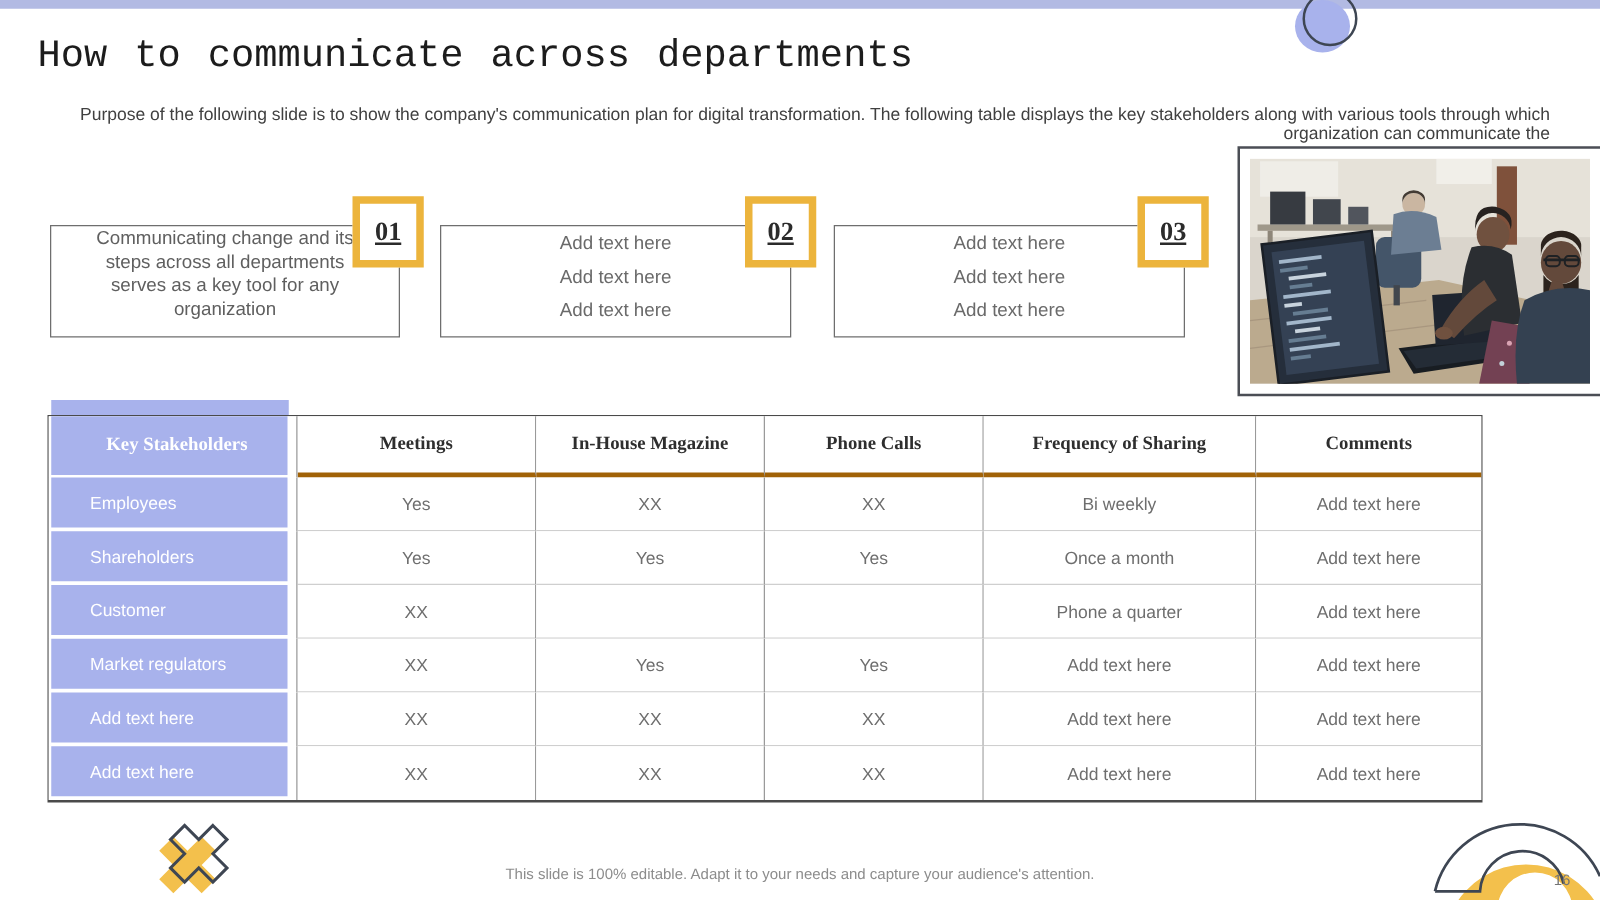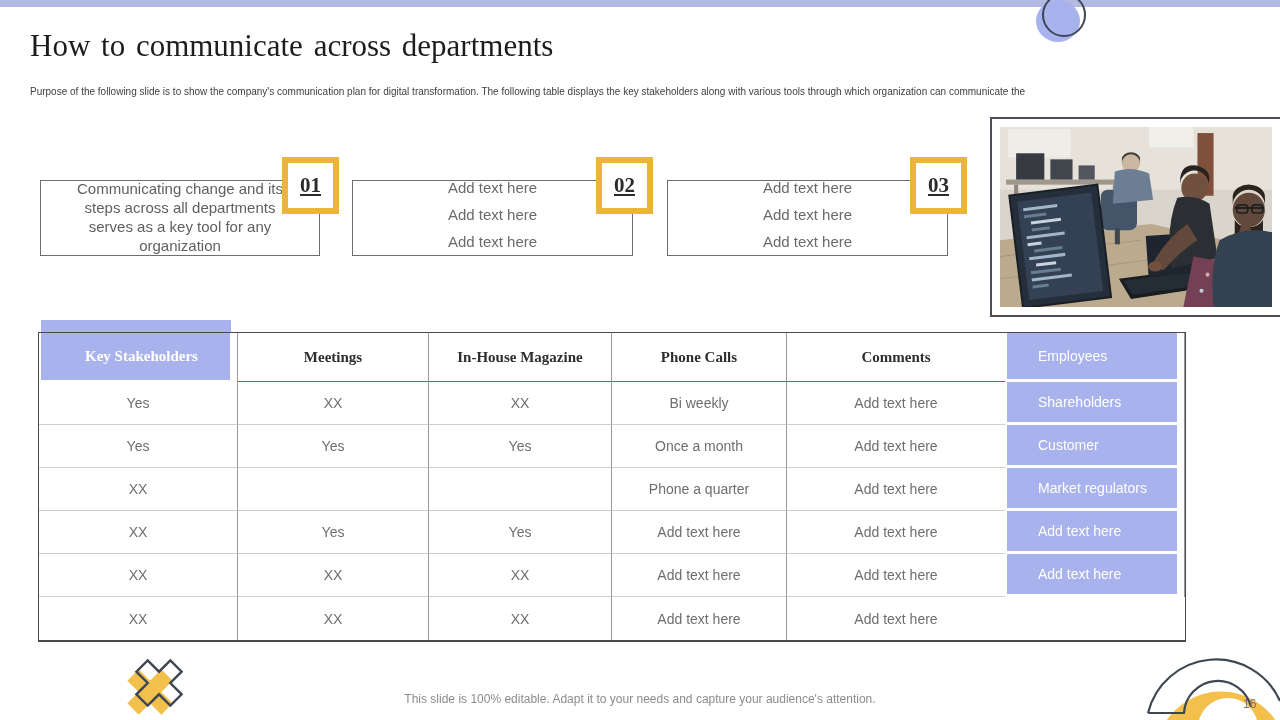--- a/index.html
+++ b/index.html
@@ -11,28 +11,28 @@
 
   
   .topbar { position:absolute; left:0; top:0; width:1280px; height:7px; background:#b2bae3; }
   .circle-fill { position:absolute; left:1036px; top:0px; width:44px; height:42px;
     border-radius:50%; background:#a8b2ec; }
   .circle-outline { position:absolute; left:1042px; top:-7px; width:44px; height:44px;
     border-radius:50%; border:2px solid #3e4653; background:transparent; }
 
   
   .title { position:absolute; left:30px; top:28px; width:900px;
-    font-family:Liberation Serif, serif; font-size:31px; font-weight:400;
+    font-family:Liberation Mono, monospace; font-size:31px; font-weight:400;
     color:#1c1c1c; word-spacing:3px; }
   .subtitle { position:absolute; left:30px; top:84px; width:1210px;
-    font-size:10px; line-height:15px; color:#404040; }
-
-  
-  .callout { position:absolute; top:180px; height:76px; border:1px solid #6e6e6e;
-    background:#fff; display:flex; flex-direction:column; justify-content:flex-end;
+    font-size:14px; line-height:15px; color:#404040;text-align:right; }
+
+  
+  .callout { position:absolute; top:180px; height:90px; border:1px solid #6e6e6e;
+    background:#fff; display:flex; flex-direction:column; justify-content:flex-start;
     align-items:center; }
   .callout.c1 { left:40px;  width:280px; }
   .callout.c2 { left:352px; width:281px; }
   .callout.c3 { left:667px; width:281px; }
   .callout .para { width:238px; text-align:center; font-size:15px; line-height:19px; color:#5f5f5f; }
   .callout .line { text-align:center; font-size:15px; line-height:27px; color:#6a6a6a; }
 
   .badge { position:absolute; top:157px; width:57px; height:57px;
     border:6px solid #ecb43c; background:#fff; display:flex; align-items:center;
     justify-content:center; font-family:"Liberation Serif", serif; font-weight:bold;
@@ -48,21 +48,21 @@
   .purple-strip { position:absolute; left:41px; top:320px; width:190px; height:13px; background:#a8b2ec; }
   .ctable { position:absolute; left:38px; top:332px; width:1148px;
     border:1px solid #4a4a4a; border-bottom-width:2px; background:#fff;
     display:grid; grid-template-columns:199px 191px 183px 175px 218px 180px;
     grid-template-rows:49px repeat(6, 43px); }
   .cell { border-right:1px solid #9a9a9a; border-bottom:1px solid #cfcfcf;
     display:flex; align-items:center; justify-content:center;
     font-size:14px; color:#6e6e6e; background:#fff; }
   .cell.lastcol { border-right:none; }
   .cell.hdr { font-family:"Liberation Serif", serif; font-weight:bold; font-size:15px;
-    color:#2e2e2e; border-bottom:1px solid #a16207; }
+    color:#2e2e2e; border-bottom:4px solid #a16207; }
   .cell.lastrow { border-bottom:none; }
   .cell.stake { border-bottom:none; position:relative; background:#fff; }
   .pill { position:absolute; left:2px; top:0; right:7px; bottom:3px; background:#a8b2ec;
     display:flex; align-items:center; padding-left:31px; color:#ffffff; font-size:14px; }
   .pill.hpill { justify-content:center; padding-left:12px;
     font-family:"Liberation Serif", serif; font-weight:bold; font-size:15px; bottom:2px; }
 
   
   .footer { position:absolute; left:0; top:692px; width:1280px; text-align:center;
     font-size:12px; color:#8c8c8c; }
@@ -179,20 +179,21 @@
 
 <div class="purple-strip"></div>
 <div class="ctable">
 
   <div class="cell hdr stake">
     <div class="pill hpill">Key Stakeholders</div>
   </div>
   <div class="cell hdr">Meetings</div>
   <div class="cell hdr">In-House Magazine</div>
   <div class="cell hdr">Phone Calls</div>
+  <div class="cell hdr">Frequency of Sharing</div>
   <div class="cell hdr lastcol">Comments</div>
 
   <div class="cell stake">
     <div class="pill">Employees</div>
   </div>
   <div class="cell">Yes</div>
   <div class="cell">XX</div>
   <div class="cell">XX</div>
   <div class="cell">Bi weekly</div>
   <div class="cell lastcol">Add text here</div>

